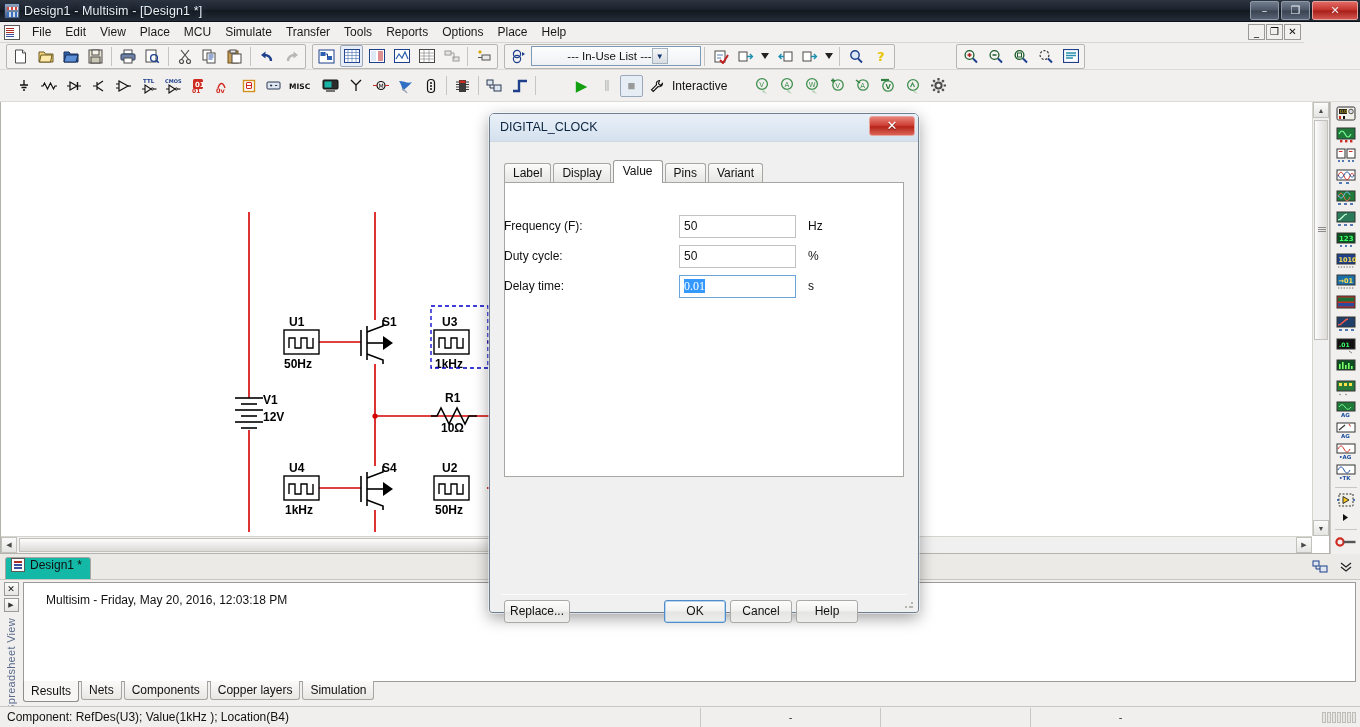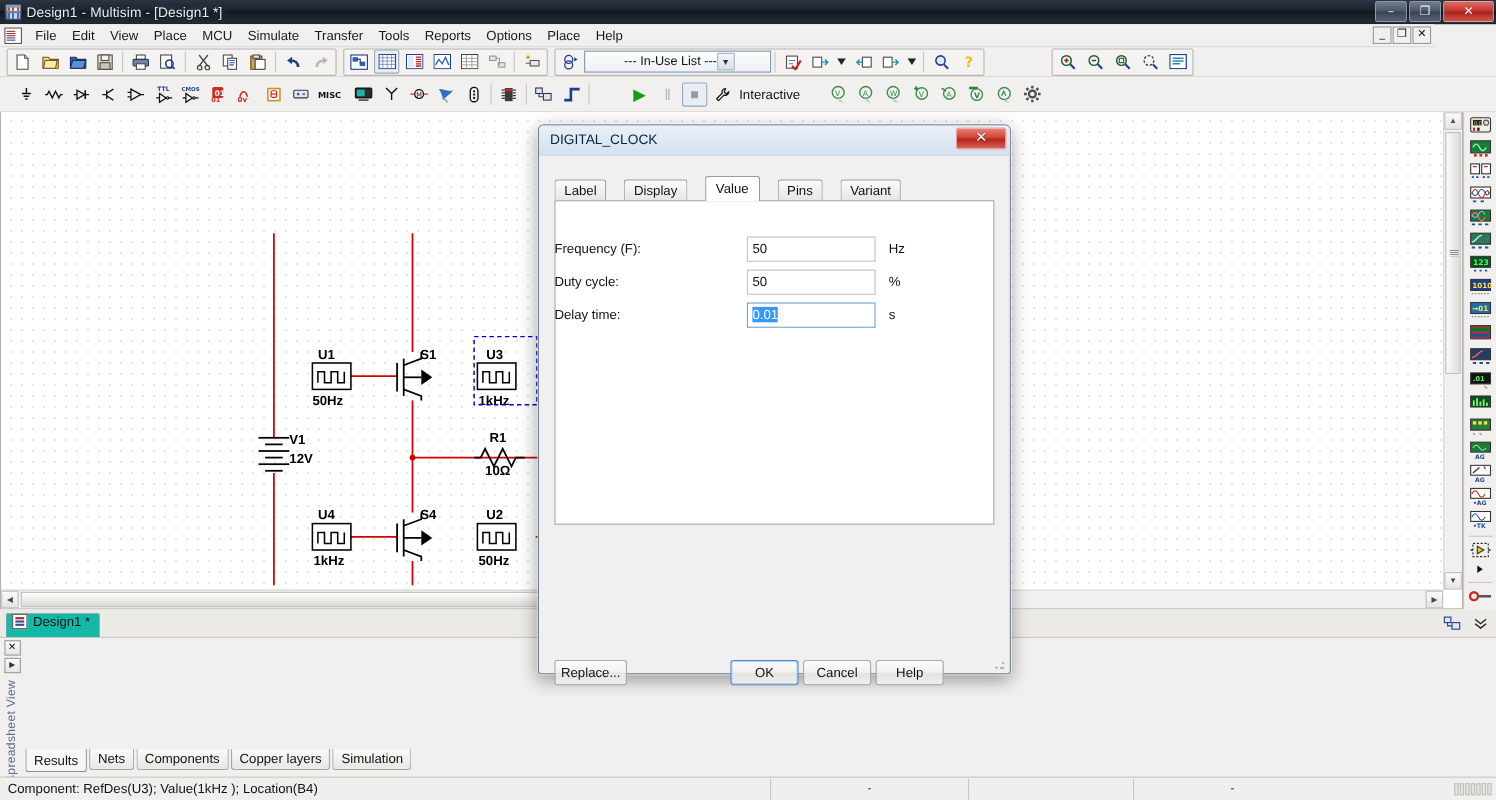--- a/index.html
+++ b/index.html
@@ -298,21 +298,21 @@
     font-family: "DejaVu Sans", sans-serif;
     text-shadow: 0 1px 1px rgba(0,0,0,.45);
   }
   .dlg-body { position: absolute; left: 0; top: 28px; right: 0; bottom: 0; }
 
   .tabnav {
     position: absolute; left: 14px; top: 18px; display: flex; align-items: flex-end;
     height: 22px; z-index: 3;
   }
   .dtab {
-    height: 19px; padding: 0 8px; margin-right: 16px;
+    height: 19px; padding: 0 8px; margin-right: 2px;
     background: linear-gradient(to bottom,#fbfbfb,#e6e6e4);
     border: 1px solid #a6a6a2; border-bottom: none;
     border-radius: 3px 3px 0 0;
     font-size: 12px; color: #111; line-height: 18px; white-space: nowrap;
   }
   .dtab.active {
     height: 23px; line-height: 21px; background: #fff;
     border-color: #9a9a96; position: relative; z-index: 4;
     margin-bottom: -1px; padding: 0 9px;
   }
@@ -322,21 +322,21 @@
   }
 
   .field-row { position: absolute; left: 14px; height: 24px; display: flex; align-items: center; }
   .field-label { width: 175px; font-size: 12px; color: #111; }
   .field-input {
     width: 117px; height: 23px; border: 1px solid #c2c2c0; background: #fff;
     font-size: 12px; color: #111; padding: 0 4px; line-height: 21px;
     font-family: "Liberation Sans", sans-serif;
   }
   .field-input.focused { border: 1px solid #6ba4d8; }
-  .field-input .sel { background: #3399ff; color: #fff; }
+  .field-input .sel { background: #3399ff; color: #fff; font-family: Liberation Serif, serif; }
   .field-unit { margin-left: 12px; font-size: 12px; color: #111; }
 
   .dlg-sep {
     position: absolute; left: 11px; right: 11px; top: 452px; height: 1px;
     background: #d0d0ce; border-bottom: 1px solid #fbfbfb;
   }
   .dlg-buttons { position: absolute; left: 0; right: 0; top: 458px; height: 26px; }
   .dbtn {
     position: absolute; height: 23px; min-width: 62px;
     background: linear-gradient(to bottom,#fdfdfd 0%, #f1f1f0 48%, #e4e4e2 52%, #eeeeec 100%);
@@ -1146,20 +1146,23 @@
       </div>
     </div>
   </div>
 
   <div class="sheet-panel">
     <div class="sheet-side">
       <div class="x-btn">✕</div>
       <div class="p-btn">▶</div>
       <div class="vlabel">Spreadsheet View</div>
     </div>
+    <div class="sheet-body">
+      <div class="sheet-log">Multisim  -  Friday, May 20, 2016, 12:03:18 PM</div>
+    </div>
     <div class="sheet-tabs">
       <div class="sheet-tab active">Results</div>
       <div class="sheet-tab">Nets</div>
       <div class="sheet-tab">Components</div>
       <div class="sheet-tab">Copper layers</div>
       <div class="sheet-tab">Simulation</div>
     </div>
   </div>
 
   <div class="statusbar">

